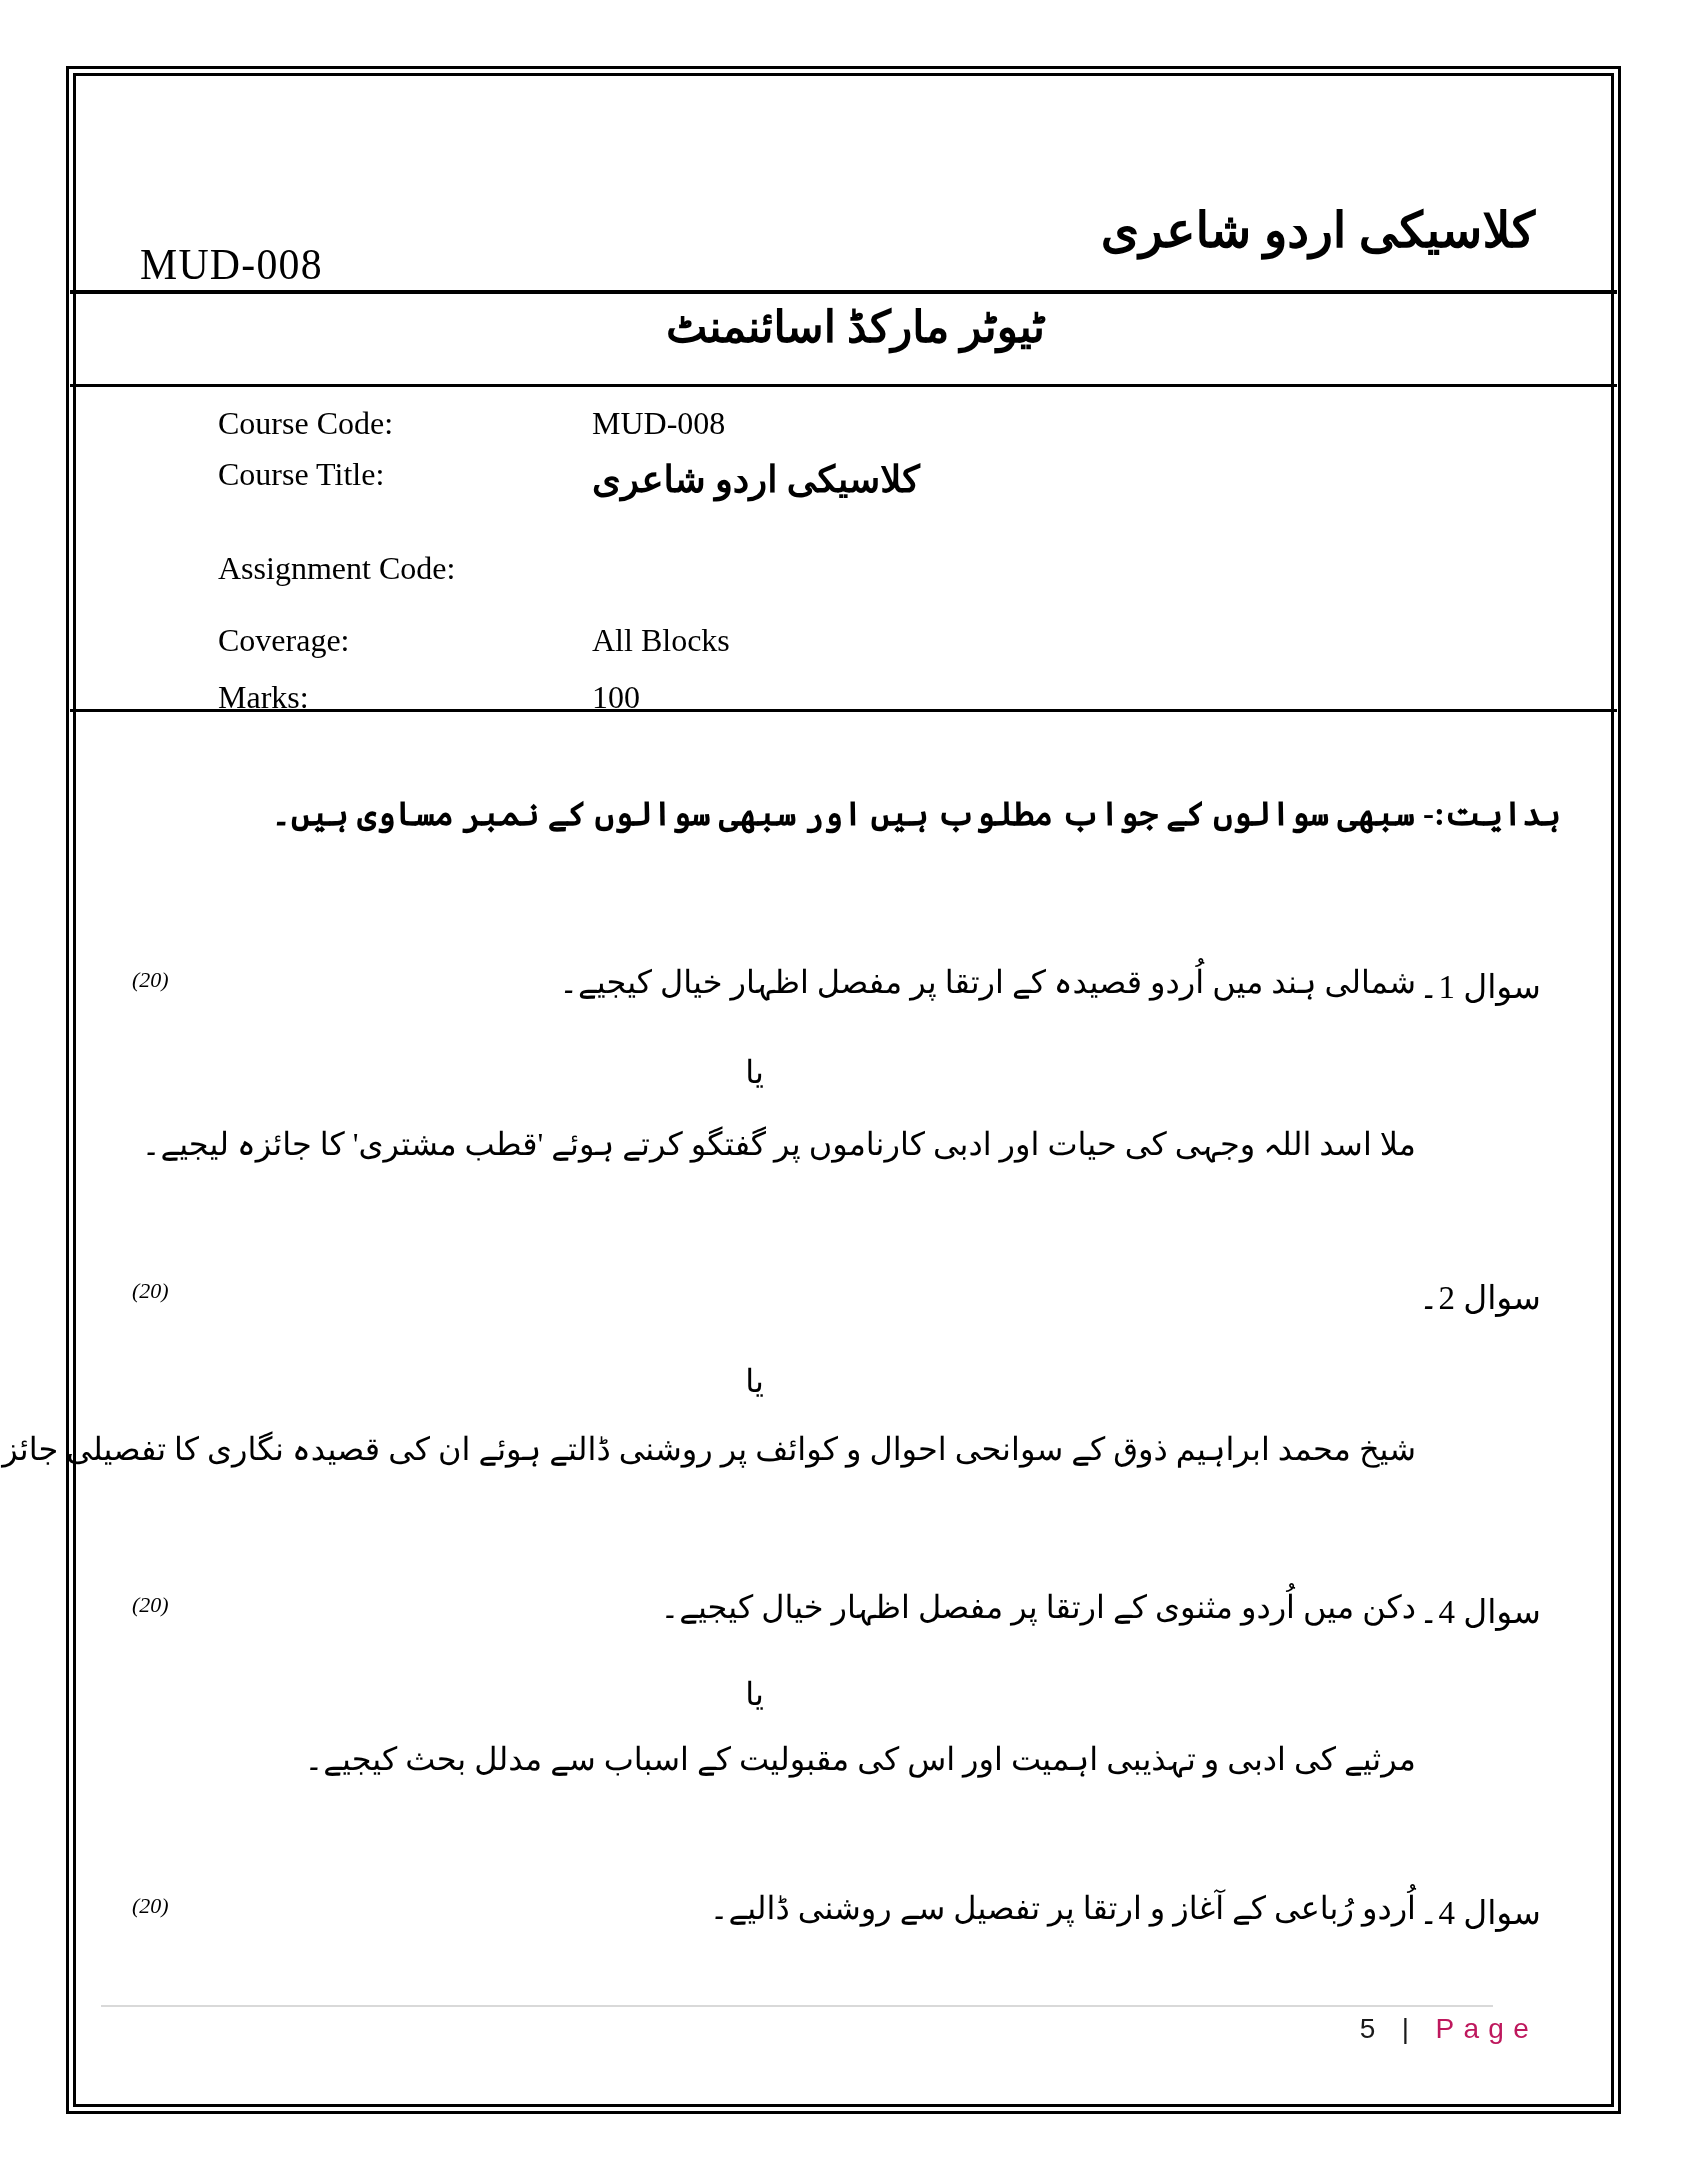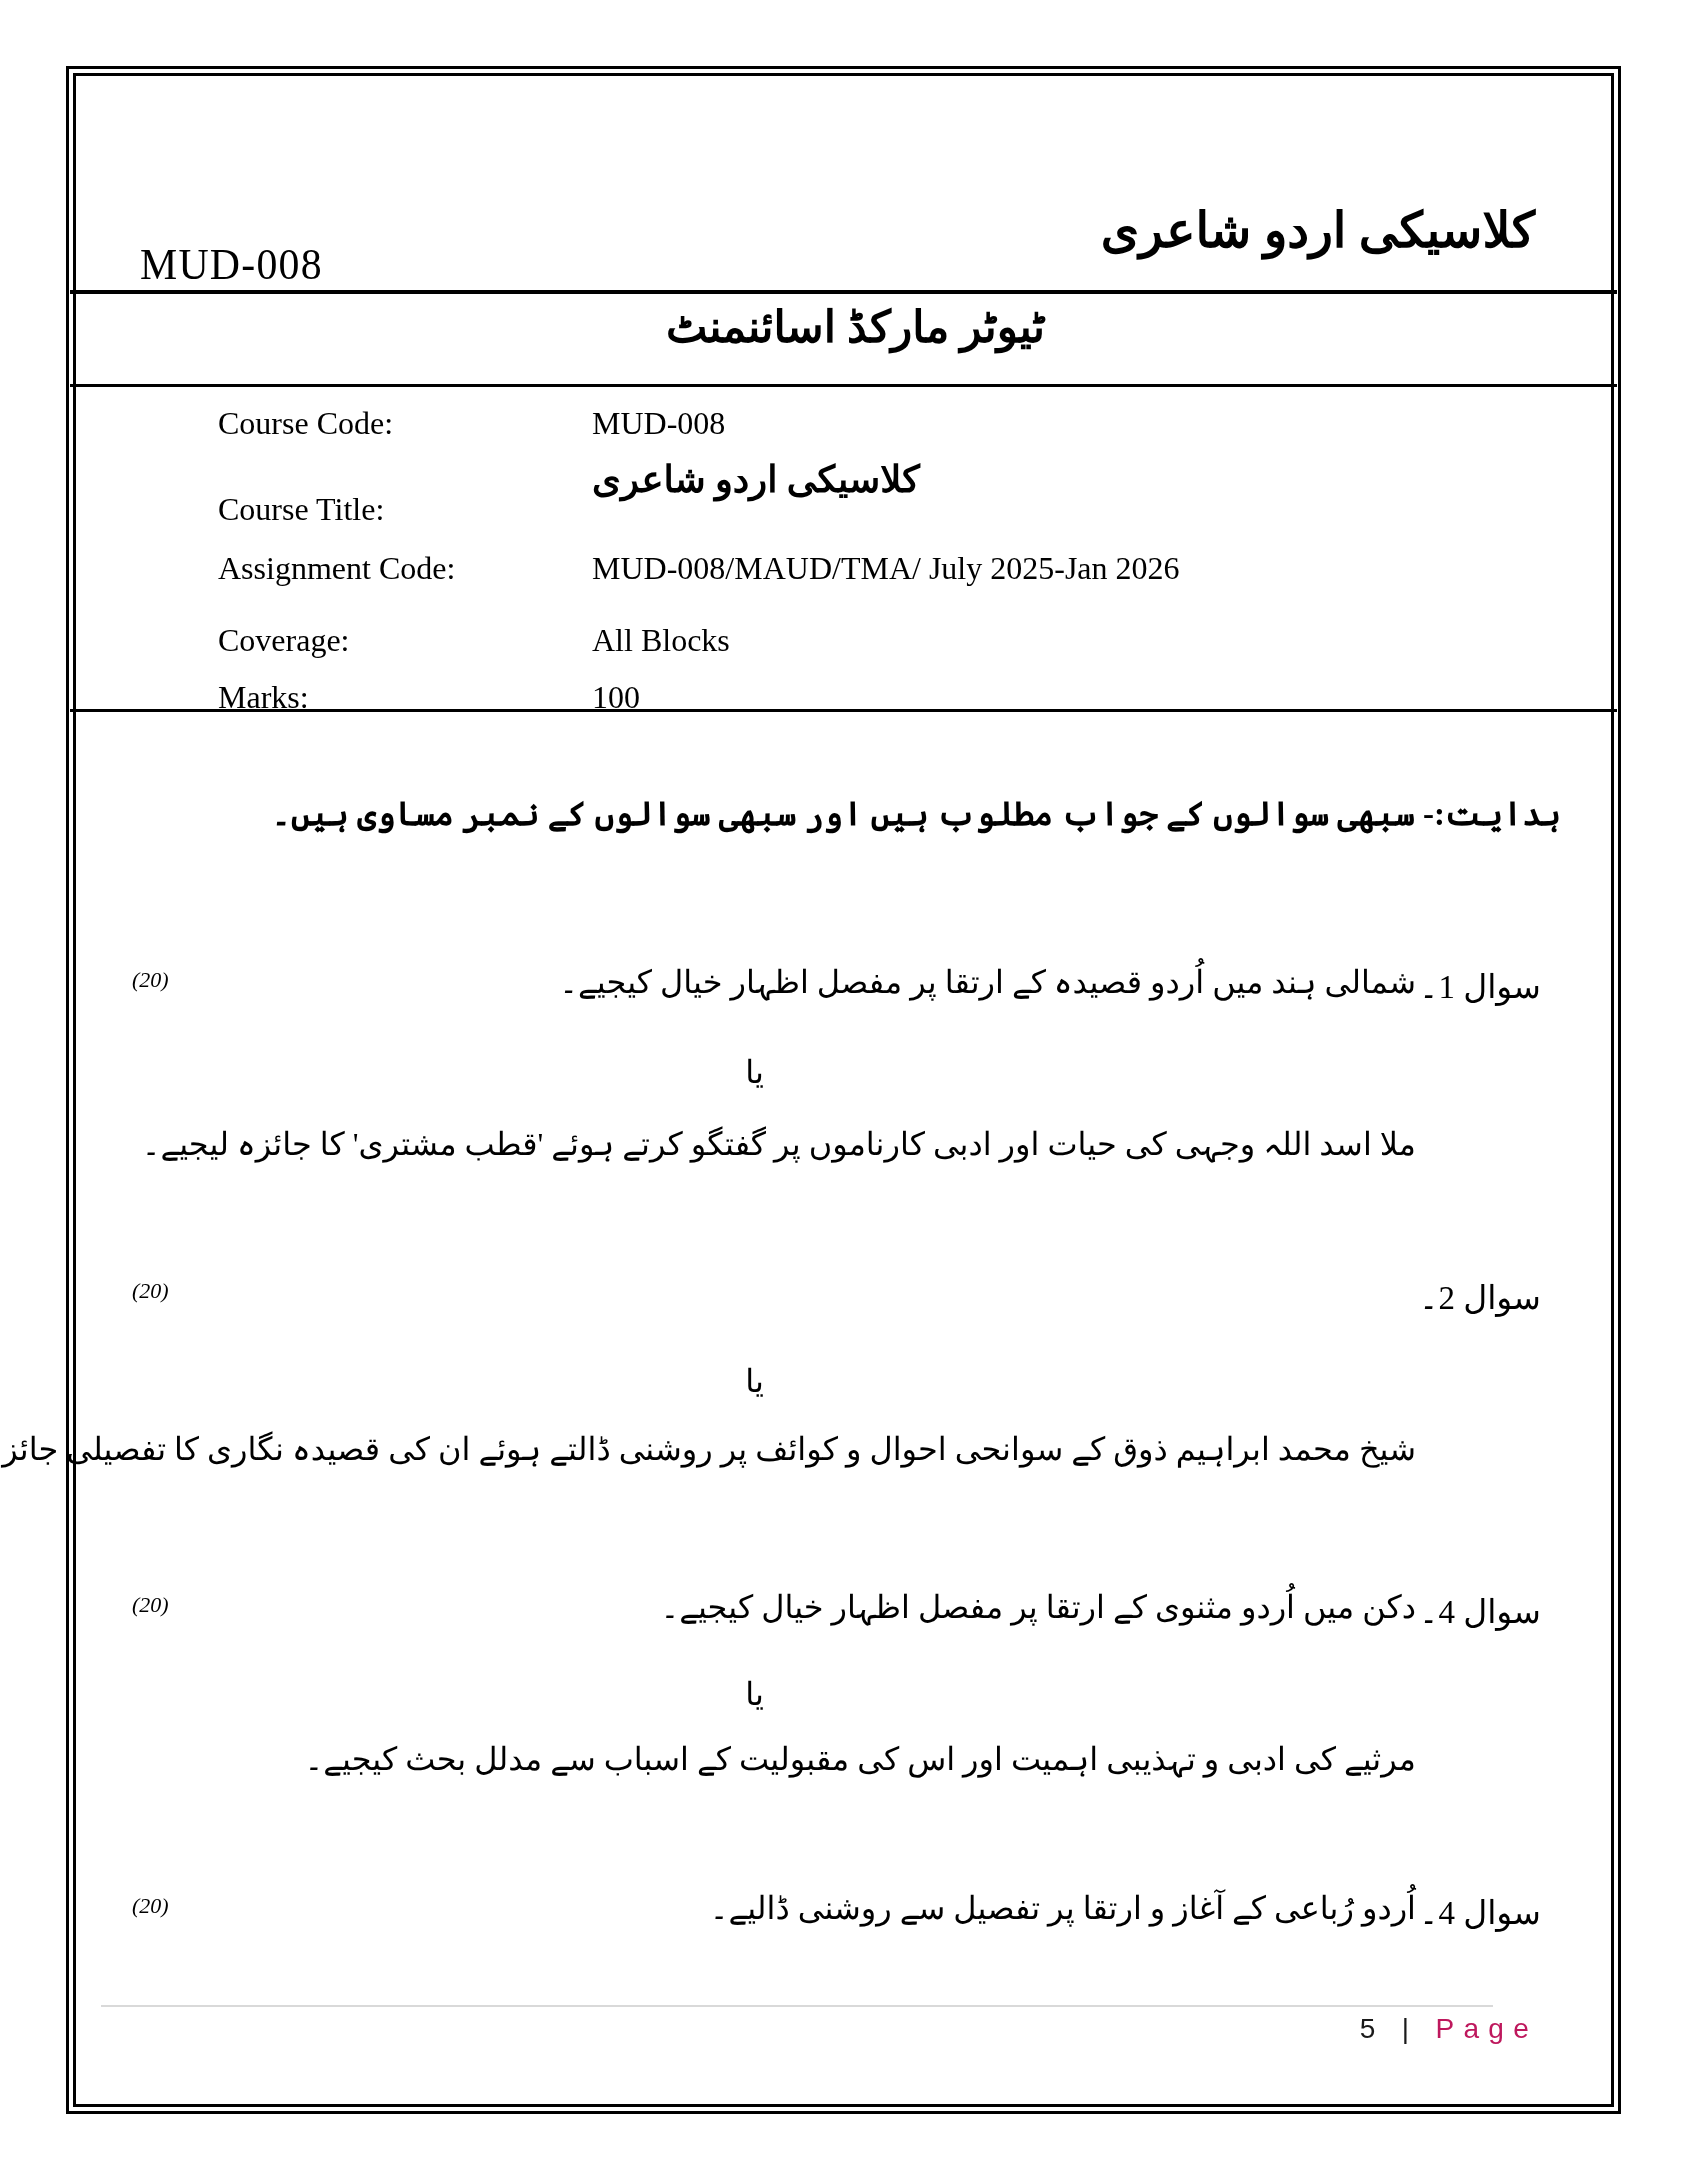--- a/index.html
+++ b/index.html
@@ -90,25 +90,24 @@
 
   <div class="rule rule-1"></div>
 
   <div class="doc-title urdu" dir="rtl">ٹیوٹر مارکڈ اسائنمنٹ</div>
 
   <div class="rule rule-2"></div>
 
   <div class="info-label" style="top:405px">Course Code:</div>
   <div class="info-value" style="top:405px">MUD-008</div>
 
-  <div class="info-label" style="top:491px">Course Title:</div>
+  <div class="info-label" style="top:456px">Course Title:</div>
   <div class="info-value urdu" dir="rtl" style="top:458px">کلاسیکی اردو شاعری</div>
 
   <div class="info-label" style="top:550px">Assignment Code:</div>
-  <div class="info-value" style="top:550px">MUD-008/MAUD/TMA/ July 2025-Jan 2026</div>
 
   <div class="info-label" style="top:622px">Coverage:</div>
   <div class="info-value" style="top:622px">All Blocks</div>
 
   <div class="info-label" style="top:679px">Marks:</div>
   <div class="info-value" style="top:679px">100</div>
 
   <div class="rule rule-3"></div>
 
   <div class="instruction urdu" dir="rtl">ہدایت:- سبھی سوالوں کے جواب مطلوب ہیں اور سبھی سوالوں کے نمبر مساوی ہیں۔</div>

